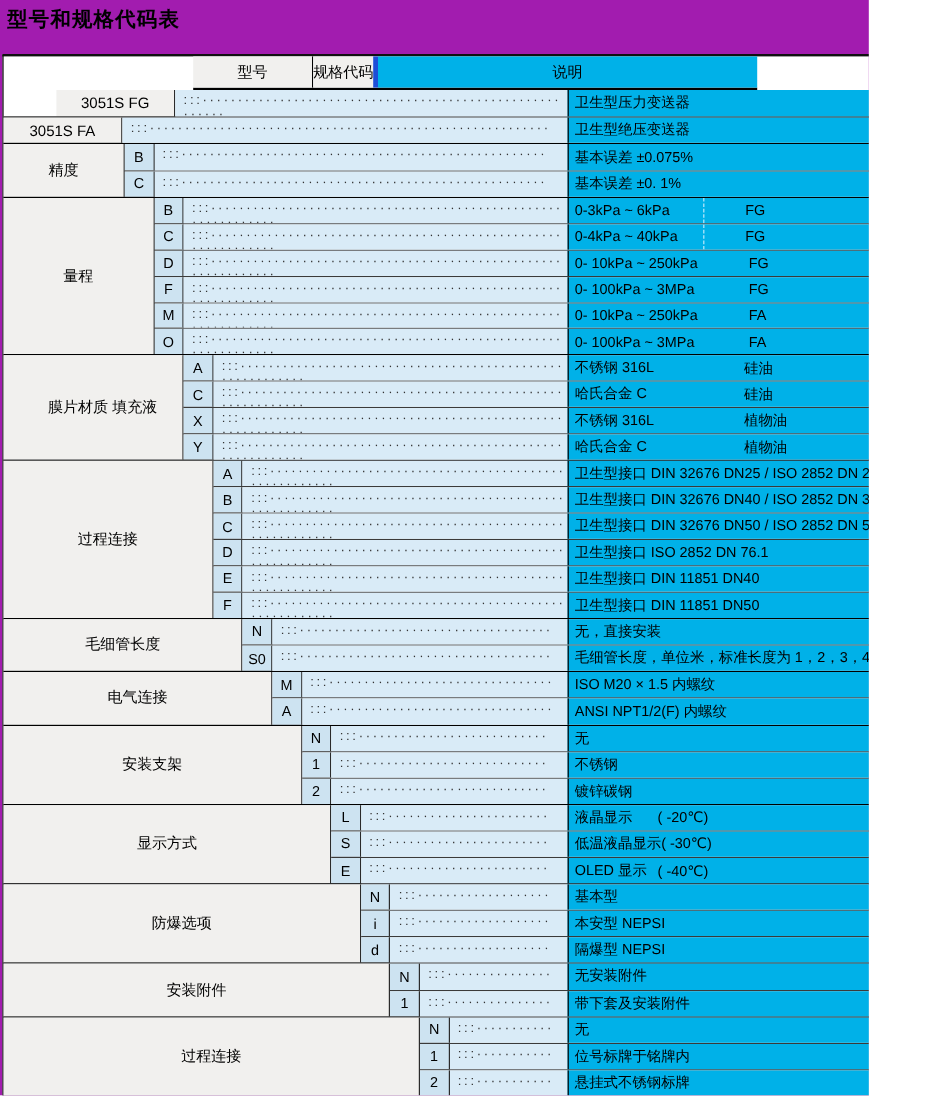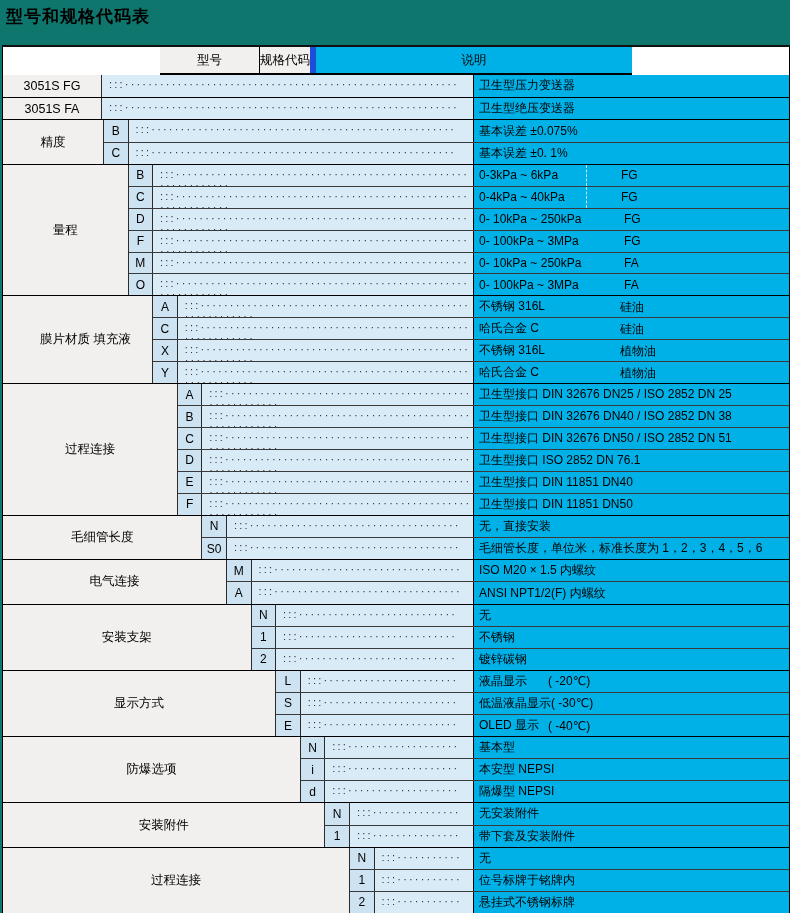--- a/index.html
+++ b/index.html
@@ -1,28 +1,28 @@
 <!DOCTYPE html>
 <html><head>
 <meta charset="utf-8">
 <style>
   html,body{margin:0;padding:0;background:#fff;}
-  .page{position:relative;width:790px;height:913px;background:#0f766e;overflow:hidden;
+  .page{position:relative;width:724px;height:913px;background:#a21caf;overflow:hidden;
         font-family:"Liberation Sans","DejaVu Sans",sans-serif;color:#000;}
   .title{position:absolute;top:5px;left:6px;font-size:17px;font-weight:bold;letter-spacing:1px;}
   .table{position:absolute;top:45px;left:2px;width:786px;height:866px;
          border:1px solid #000;border-top:2px solid #101010;display:flex;flex-direction:column;background:#fff;align-items:center;}
   .thead{flex:0 0 26px;display:flex;border-bottom:2px solid #000;}
   .th{display:flex;align-items:center;justify-content:center;font-size:12.5px;background:#f1f0ee;}
   .th-model{flex:0 0 99px;border-right:1px solid #000;}
-  .th-spec{flex:1;border-right:6px solid #1d4ed8;font-family:Liberation Serif, serif;}
+  .th-spec{flex:1;border-right:4px solid #1d4ed8;font-family:Liberation Serif, serif;}
   .th-desc{flex:0 0 316px;background:#00b1e8;}
   .tbody{flex:1;display:flex;flex-direction:column;min-height:0;}
   .section{display:flex;border-top:1px solid #000;min-height:0;flex-basis:0;}
-  .section:first-child{border-top:none;}
+  .section:first-child{border-top:none;padding-left:44px;}
   .cat{display:flex;align-items:center;justify-content:center;background:#f1f0ee;
        border-right:1px solid #2b2b2b;font-size:12.5px;text-align:center;padding:0 4px;box-sizing:border-box;}
   .rows{flex:1;display:flex;flex-direction:column;min-height:0;}
   .row{flex:1 1 0;display:flex;min-height:0;}
   .row + .row{border-top:1px solid #3a3a3a;}
   .code{flex:0 0 23.5px;background:#cde3f1;border-right:1px solid #2b2b2b;
         display:flex;align-items:center;justify-content:center;font-size:12px;}
   .spec{flex:1;background:#d9ebf7;overflow:hidden;position:relative;min-width:0;}
   .leader{padding:4px 0 0 7px;line-height:11px;font-size:11px;letter-spacing:2.2px;
           color:#333;word-break:break-all;height:100%;overflow:hidden;}

